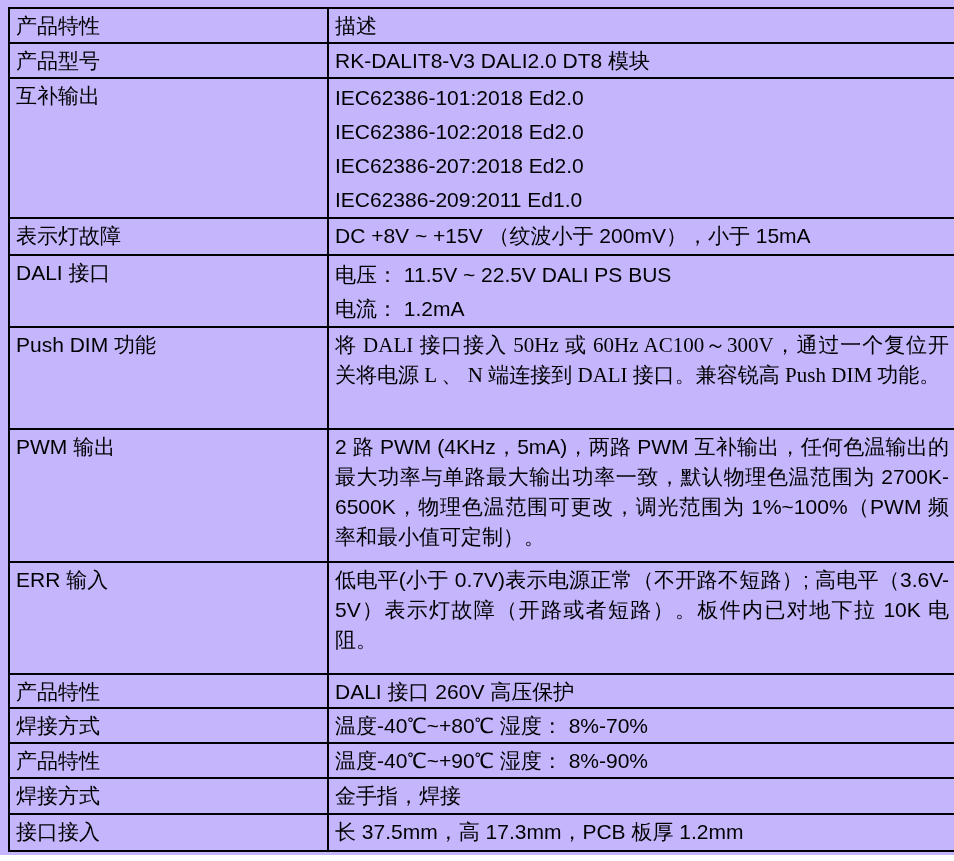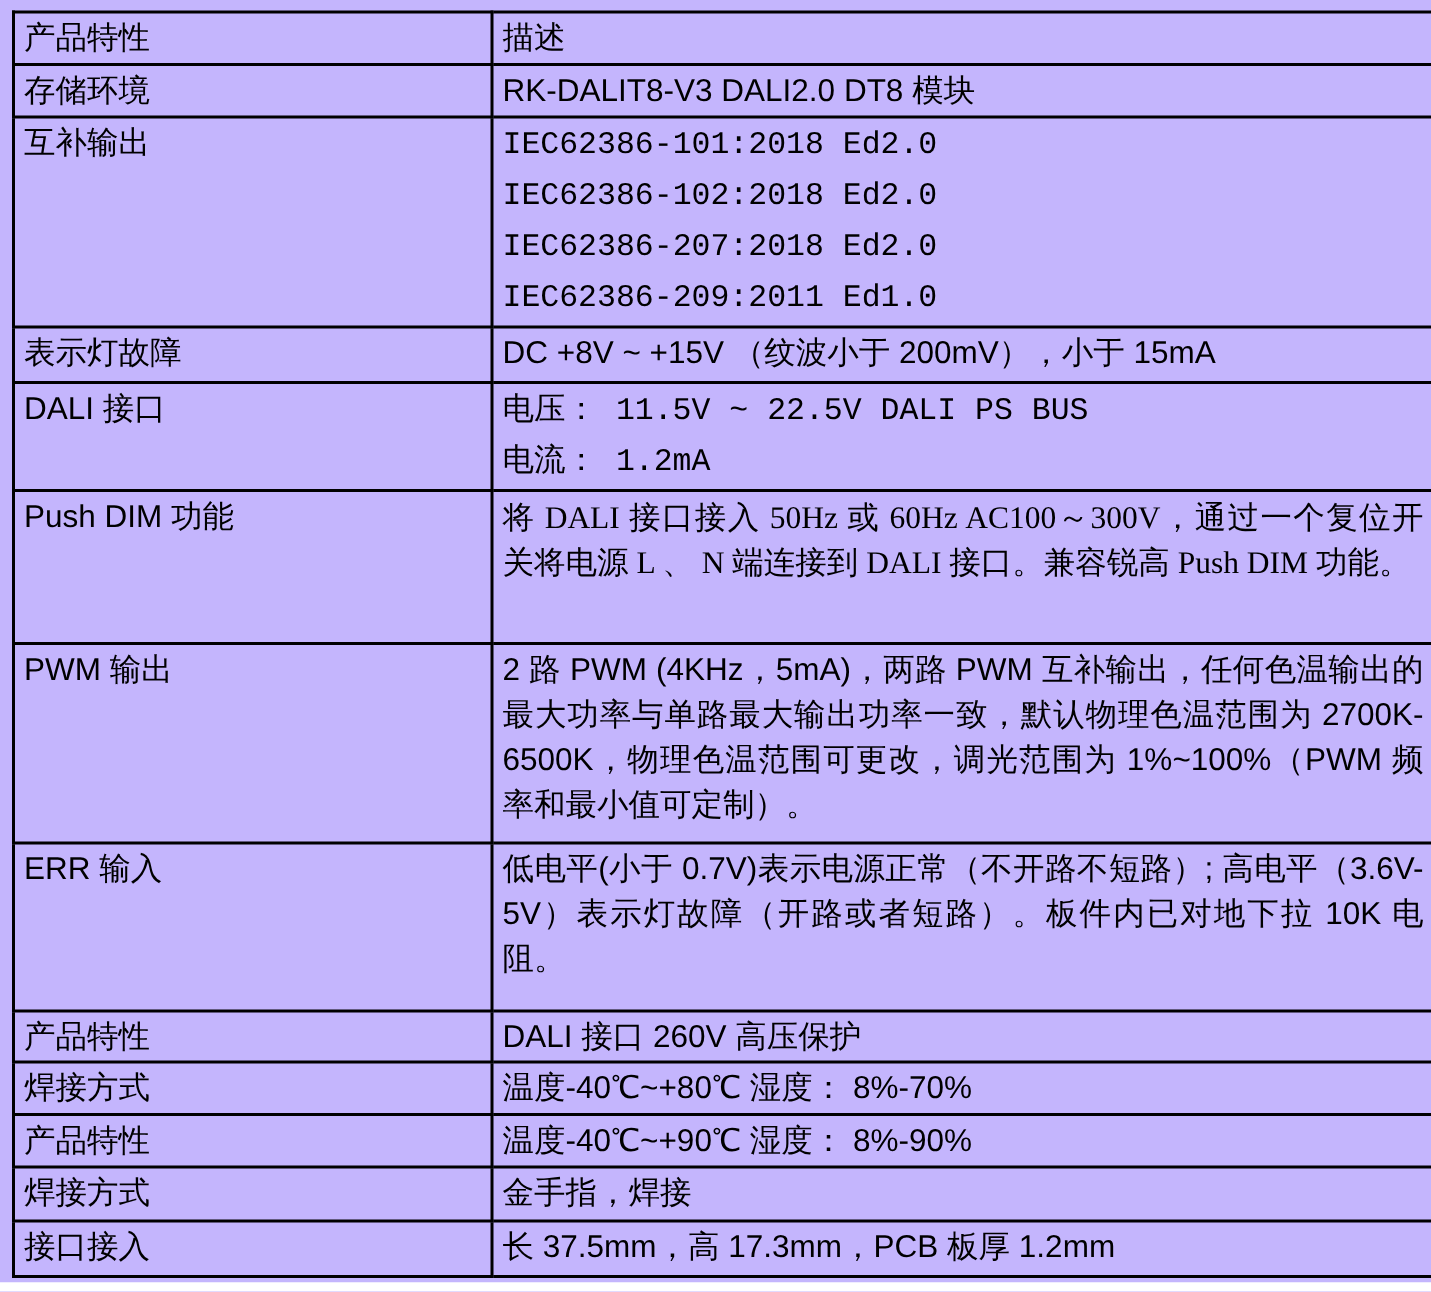--- a/index.html
+++ b/index.html
@@ -28,21 +28,21 @@
     border: 2px solid #000000;
     vertical-align: top;
     font-size: 21px;
     line-height: 30px;
     padding: 2px 6px 0 6px;
     overflow: hidden;
     word-break: break-word;
   }
   td.c1 { width: 305px; }
   td.c2 { width: 614px; padding-left: 10px; padding-right: 9px; }
-  .ln { white-space: nowrap; font-family: Liberation Mono, monospace; }
+  .ln { white-space: nowrap; }
   .lh34 { line-height: 34px; }
   .lh33 { line-height: 33px; }
   .lh37 { line-height: 37px; }
   .just { text-align: justify; }
   .serif { font-family: "Liberation Serif", serif; }
   
   tr.rh  { height: 35px; }
   tr.r0  { height: 35px; }
   tr.r1  { height: 139px; }
   tr.r2  { height: 37px; }
@@ -61,21 +61,21 @@
 
 <div class="page">
   <table class="spec">
     <tbody>
       <tr class="rh">
         <td class="c1">产品特性</td>
         <td class="c2">描述</td>
       </tr>
 
       <tr class="r0">
-        <td class="c1">存储环境</td>
+        <td class="c1">产品型号</td>
         <td class="c2">RK-DALIT8-V3 DALI2.0 DT8 模块</td>
       </tr>
 
       <tr class="r1">
         <td class="c1">互补输出</td>
         <td class="c2">
           <div class="ln lh34">IEC62386-101:2018 Ed2.0</div>
           <div class="ln lh34">IEC62386-102:2018 Ed2.0</div>
           <div class="ln lh34">IEC62386-207:2018 Ed2.0</div>
           <div class="ln lh34">IEC62386-209:2011 Ed1.0</div>

